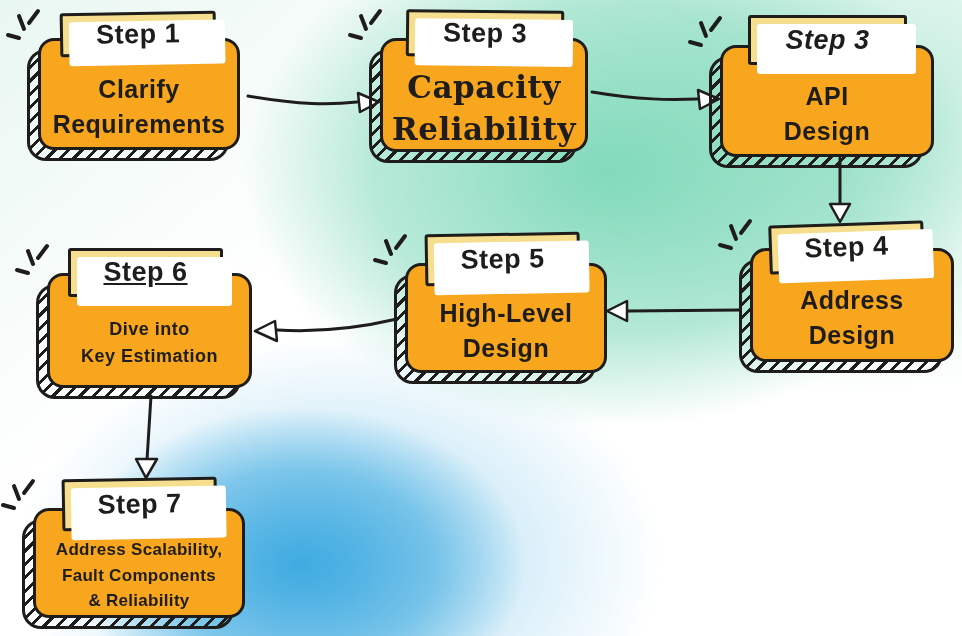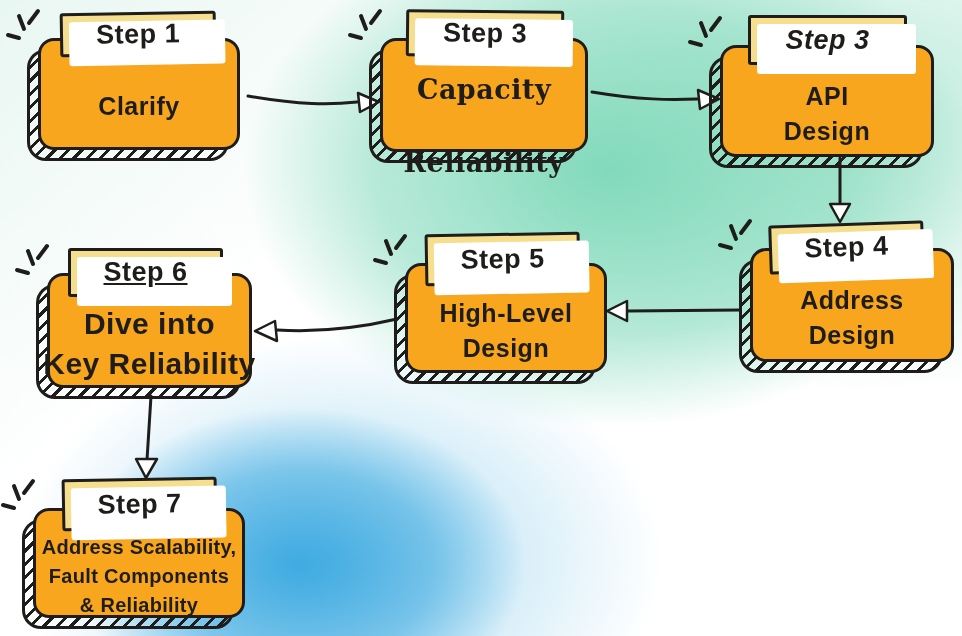--- a/index.html
+++ b/index.html
@@ -34,23 +34,23 @@
     box-sizing:border-box;
     display:flex;flex-direction:column;
     align-items:center;justify-content:center;
     padding-top:26px;gap:7px;
     z-index:1;
   }
   .line{
     font-weight:700;font-size:25px;line-height:1.1;
     color:#1e1d1b;white-space:nowrap;letter-spacing:0.5px;
   }
-  .serif .line{font-family:"DejaVu Serif",serif;font-size:27px;margin-top:36px;}
-  .s6 .line{font-size:30px;}
-  .s7 .line{font-size:20px;letter-spacing:0.3px;}
+  .serif .line{font-family:"DejaVu Serif",serif;font-size:31px;}
+  .s6 .line{font-size:18px;}
+  .s7 .line{font-size:17px;letter-spacing:0.3px;}
   .label{
     position:absolute;z-index:3;
     background:#F5DE8D;
     border:3px solid #1e1d1b;
     border-radius:3px;
     box-sizing:border-box;
     display:flex;align-items:center;justify-content:center;
     font-weight:700;font-size:27px;color:#1e1d1b;
     letter-spacing:0.5px;
   }
@@ -113,20 +113,21 @@
     <g>
       <path d="M151,396 L147,460"></path>
       <polygon points="146,478 136,459 157,459"></polygon>
     </g>
   </svg>
 
   <div class="step s1">
     <div class="hatch"></div>
     <div class="bodybox">
       <div class="line">Clarify</div>
+      <div class="line">Requirements</div>
     </div>
     <div class="label">
         <span>Step 1</span>
       </div>
     <svg class="sparkle" viewBox="0 0 36 40">
       <line x1="33" y1="3" x2="24" y2="15"></line>
         <line x1="14" y1="8" x2="19" y2="21"></line>
         <line x1="3" y1="27" x2="14" y2="30"></line>
     </svg>
   </div>
@@ -192,21 +193,21 @@
       <line x1="33" y1="3" x2="24" y2="15"></line>
         <line x1="14" y1="8" x2="19" y2="21"></line>
         <line x1="3" y1="27" x2="14" y2="30"></line>
     </svg>
   </div>
 
   <div class="step s6">
     <div class="hatch"></div>
     <div class="bodybox">
       <div class="line">Dive into</div>
-      <div class="line">Key Reliability</div>
+      <div class="line">Key Estimation</div>
     </div>
     <div class="label">
         <span>Step 6</span>
       </div>
     <svg class="sparkle" viewBox="0 0 36 40">
       <line x1="33" y1="3" x2="24" y2="15"></line>
         <line x1="14" y1="8" x2="19" y2="21"></line>
         <line x1="3" y1="27" x2="14" y2="30"></line>
     </svg>
   </div>

